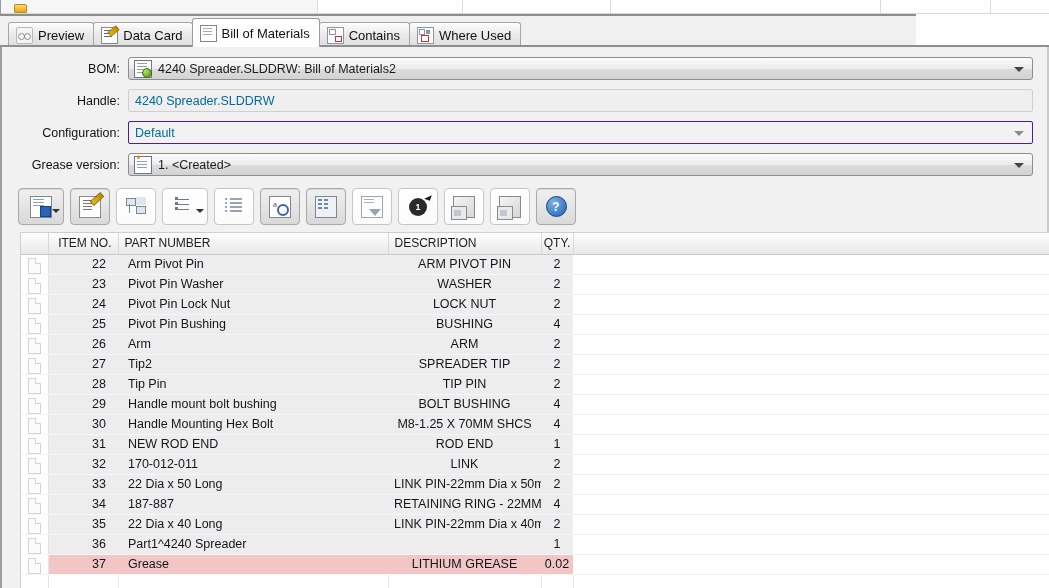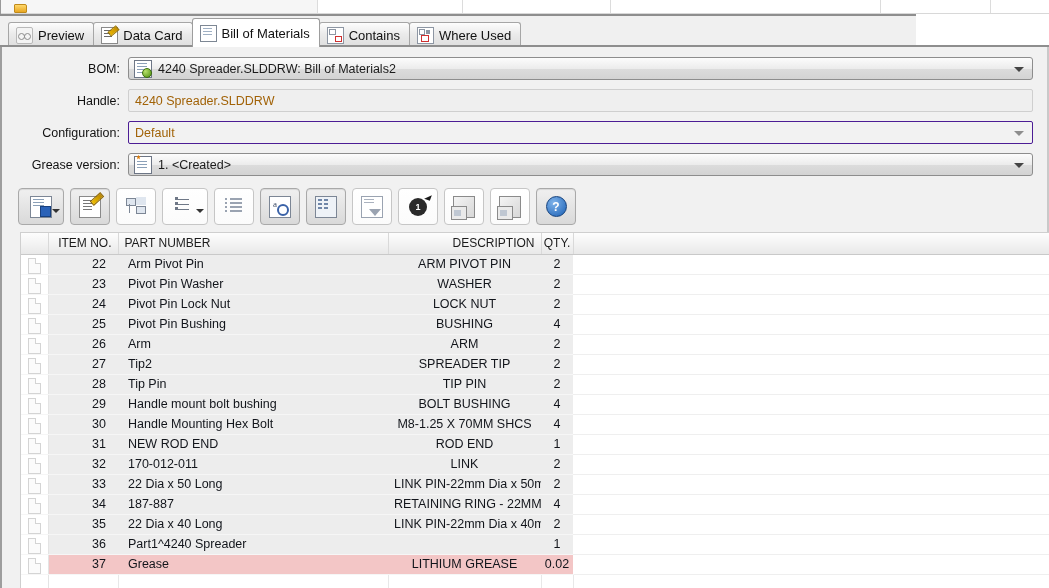--- a/index.html
+++ b/index.html
@@ -121,21 +121,21 @@
     background: linear-gradient(180deg,#fcfcfc 0%,#ececec 50%,#dcdcdc 51%,#d3d3d3 100%);
     border:1px solid #8d8d8d; border-radius:3px;
   }
   .fctl.readonly {
     background:#efefef; border:1px solid #cfcfcf; border-radius:2px;
   }
   .fctl.flat-combo {
     background:#f2f2f2; border:1px solid #4c1d95; border-radius:2px;
   }
   .fval { font-size:12.5px; color:#1b1b1b; padding-left:6px; white-space:nowrap; }
-  .fval.dim { color:#a16207; }
+  .fval.dim { color:#0369a1; }
   .arrow {
     position:absolute; right:8px; top:50%; margin-top:-2px;
     width:0;height:0;border-left:5px solid transparent;border-right:5px solid transparent;
     border-top:5px solid #444;
   }
   .arrow.light { border-top-color:#8d8d8d; }
   .fico { width:16px;height:16px;margin-left:5px;position:relative;flex:none; }
   .fico-bom { background:#fff;border:1px solid #6d7686; }
   .fico-bom::before{content:"";position:absolute;left:2px;top:2px;width:10px;height:10px;
     background:repeating-linear-gradient(180deg,#8ba0b8 0 1px,#ffffff 1px 3px);}
@@ -229,21 +229,21 @@
   table.bom col.c-rest { width:477px; }
   table.bom thead th {
     height:21px; font-size:12px; font-weight:normal; color:#1b1b1b;
     background:linear-gradient(180deg,#fdfdfd 0%,#f2f2f2 55%,#e8e8e8 100%);
     border-right:1px solid #d9d9d9; border-bottom:1px solid #c9c9c9;
     padding:0 6px; box-sizing:border-box; white-space:nowrap;
   }
   table.bom thead th.h-ico{padding:0;}
   table.bom thead th.h-item{text-align:right;}
   table.bom thead th.h-part{text-align:left;}
-  table.bom thead th.h-desc{text-align:right;}
+  table.bom thead th.h-desc{text-align:left;}
   table.bom thead th.h-qty{text-align:center;padding:0 2px;}
   table.bom thead th.h-rest{border-right:none;}
   table.bom tbody td {
     height:20px; font-size:12.5px; color:#12151b;
     background:#ededed; border-bottom:1px solid #f6f6f6;
     padding:0 6px; box-sizing:border-box; white-space:nowrap; overflow:hidden;
   }
   table.bom tbody td.t-ico{background:#ffffff;border-right:1px solid #e4e4e4;padding:0;position:relative;}
   table.bom tbody td.t-item{text-align:right;padding-right:12px;}
   table.bom tbody td.t-part{text-align:left;padding-left:10px;}

